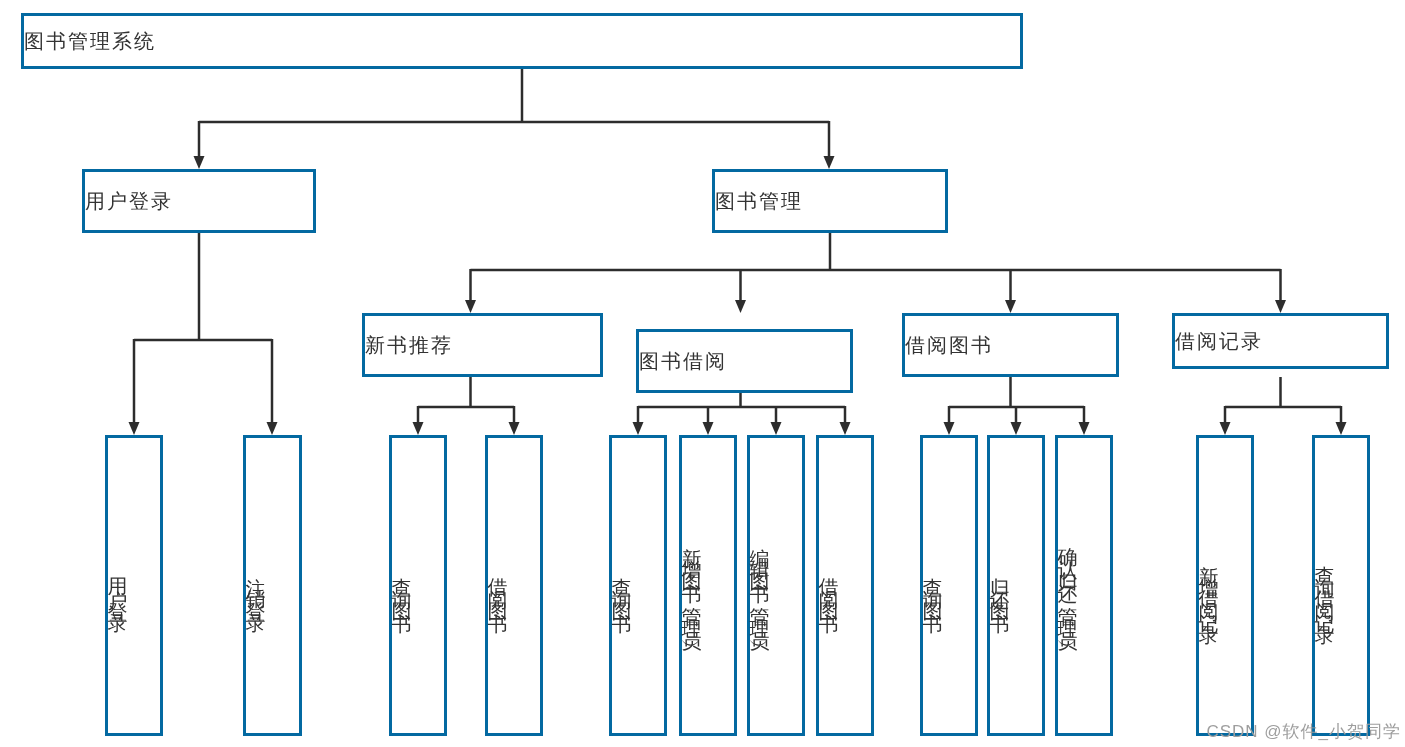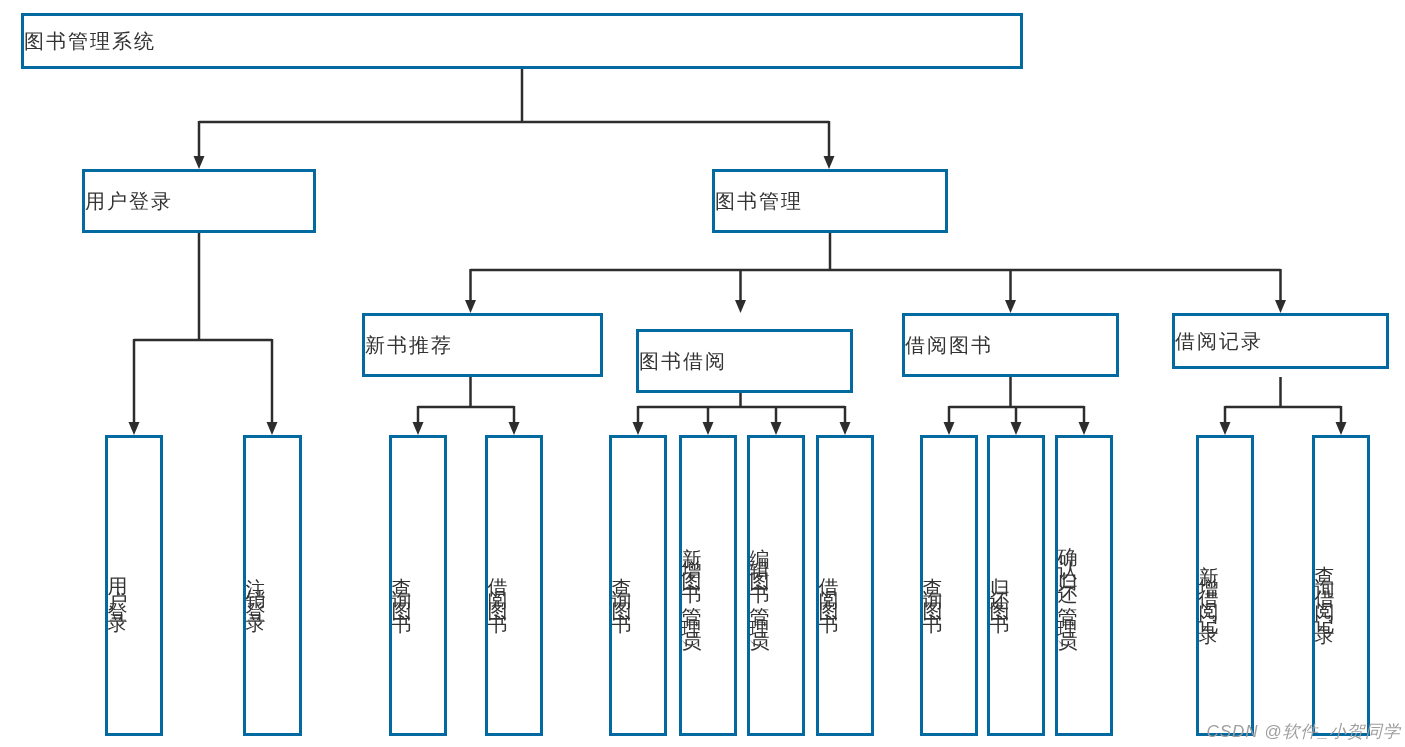--- a/index.html
+++ b/index.html
@@ -35,21 +35,20 @@
     line-height:1;
   }
   .watermark{
     position:absolute;
     right:4px;bottom:4px;
     font-size:17px;
     color:#9e9e9e;
     letter-spacing:1px;
     z-index:3;
     white-space:nowrap;
-    font-style:italic;
   }
 </style>
 </head>
 <body>
 
 <div class="canvas">
 
   <svg class="connectors" width="1405" height="747" viewBox="0 0 1405 747" stroke="#2d2d2d" stroke-width="2.5" fill="#2d2d2d">
 
     <line x1="522" y1="69" x2="522" y2="122"></line>

